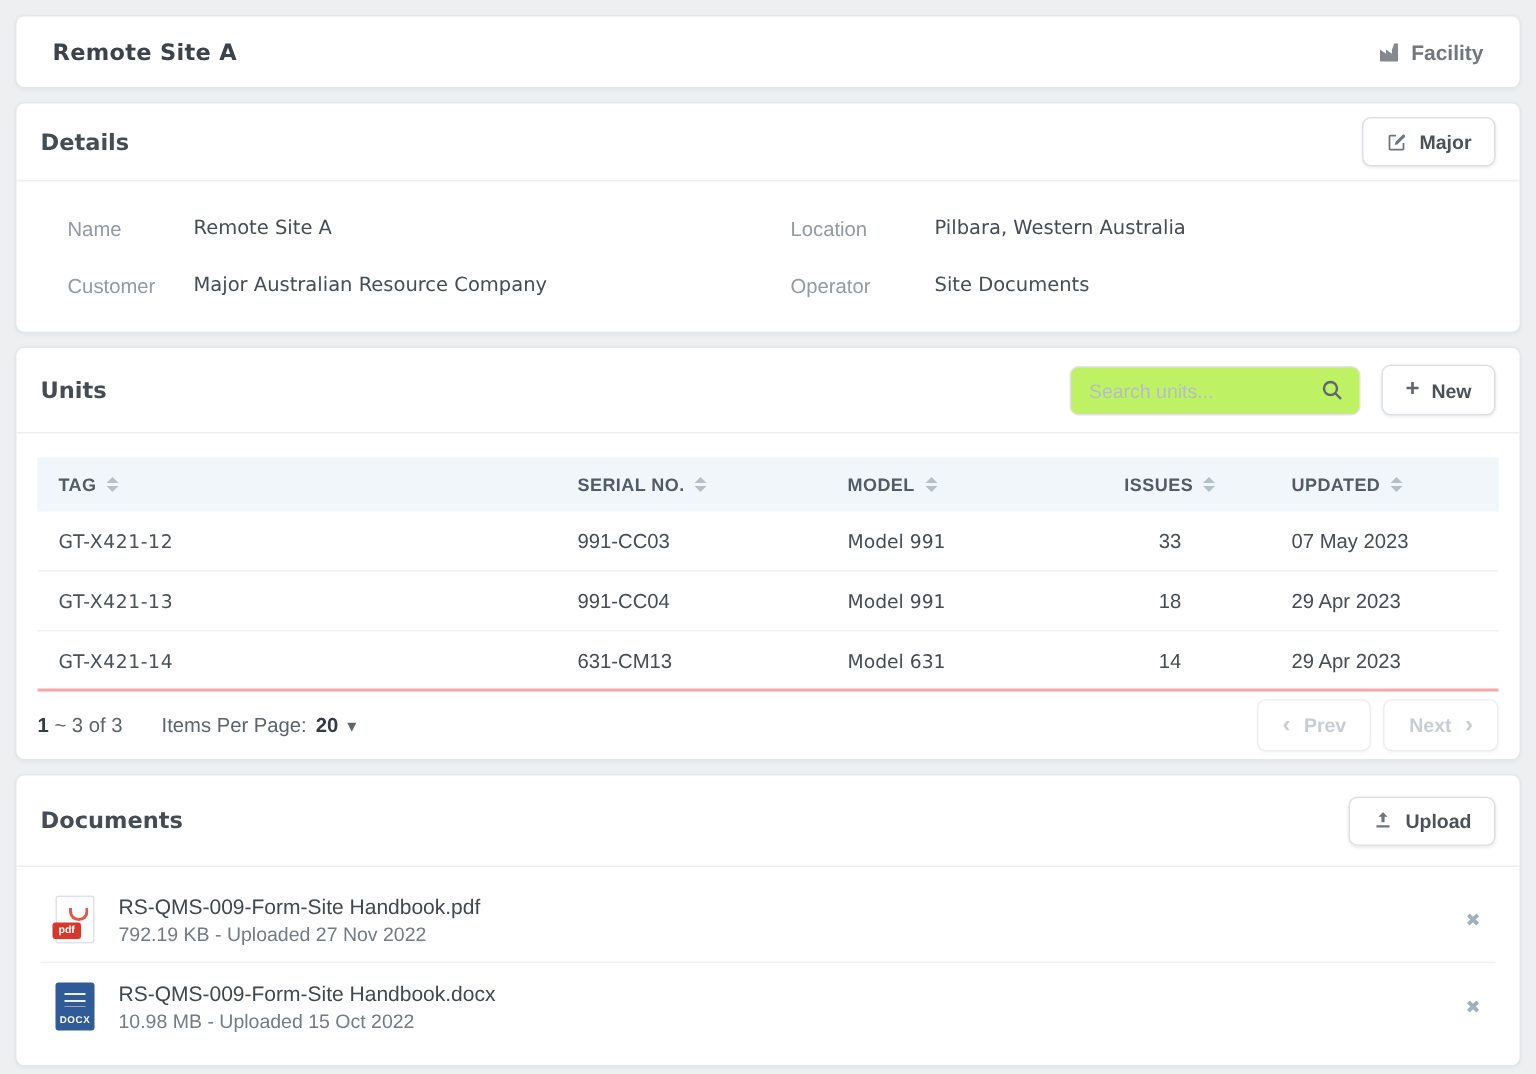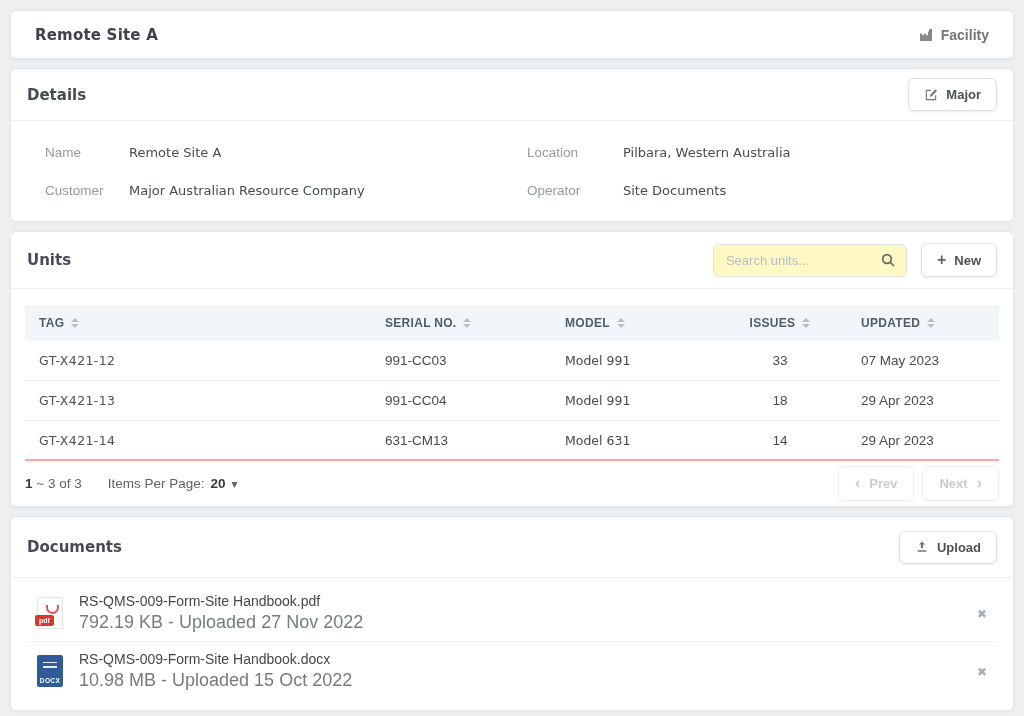--- a/index.html
+++ b/index.html
@@ -42,21 +42,21 @@
   .details-body > div { height:38px; display:flex; align-items:center; }
   .field-label { color:#939aa1; font-size:13.5px; }
   .field-value { color:#454c54; font-size:13.5px; font-family:"DejaVu Sans", sans-serif; font-size:13px; }
   
   .units-head { height:57px; }
   .units-head-right { display:flex; align-items:center; gap:14px; }
   .search-wrap { position:relative; }
   .search-input {
     width:194px; height:33px; border:1px solid #dfe3e7; border-radius:6px;
     padding:0 34px 0 12px; font-size:13px; color:#4a5158; outline:none;
-    font-family:"Liberation Sans", sans-serif; background:#fef9c3;
+    font-family:"Liberation Sans", sans-serif; background:#bef264;
   }
   .search-input::placeholder { color:#b7bdc4; }
   .search-icon { position:absolute; right:11px; top:8px; color:#5f666d; }
   .plus-icon::before { content:"+"; font-size:16px; font-weight:700; color:#5f666d; line-height:1; }
   .table { margin:16px 14px 0 14px; }
   .t-head {
     display:grid; grid-template-columns:350px 180px 170px 110px 1fr;
     background:#f0f6fa; height:36px; align-items:center;
     font-size:12px; font-weight:700; color:#515c66; letter-spacing:.3px;
   }
@@ -114,21 +114,21 @@
     position:absolute; top:7px; left:6px; right:6px; height:9px;
     background:repeating-linear-gradient(to bottom,#ffffff 0 1.5px,transparent 1.5px 4.5px);
     opacity:.9;
   }
   .doc-badge-docx {
     position:absolute; left:0; right:0; bottom:3px; text-align:center;
     color:#fff; font-size:6.5px; font-weight:700; letter-spacing:.4px;
   }
   .doc-text { flex:1; }
   .doc-name { font-size:14px; color:#40474e; margin-bottom:3px; cursor:pointer; }
-  .doc-meta { font-size:18px; color:#737b83; }
+  .doc-meta { font-size:13px; color:#737b83; }
   .close-icon { padding:6px 10px; cursor:pointer; }
   .close-icon::before { content:"✖"; font-size:12px; color:#9fb1bd; }
 </style>
 </head>
 <body>
 
 <div class="page">
 
   <div class="card header-card">
     <div class="page-title">Remote Site A</div>

